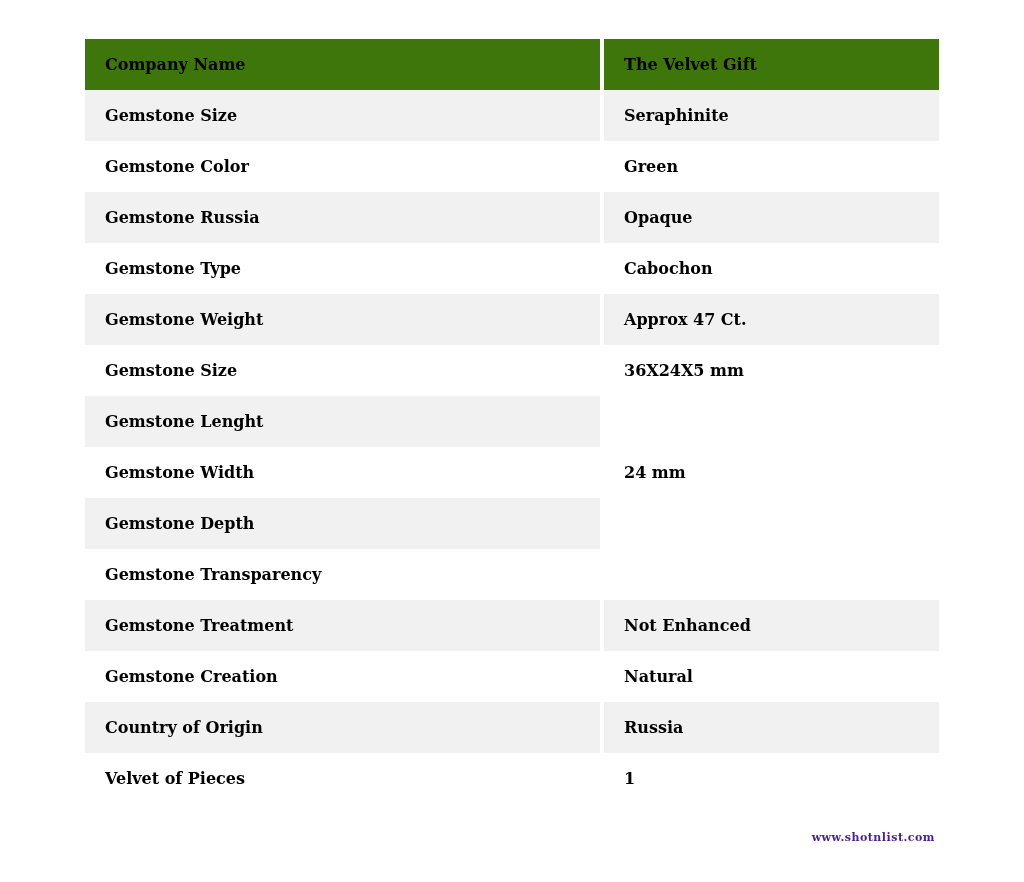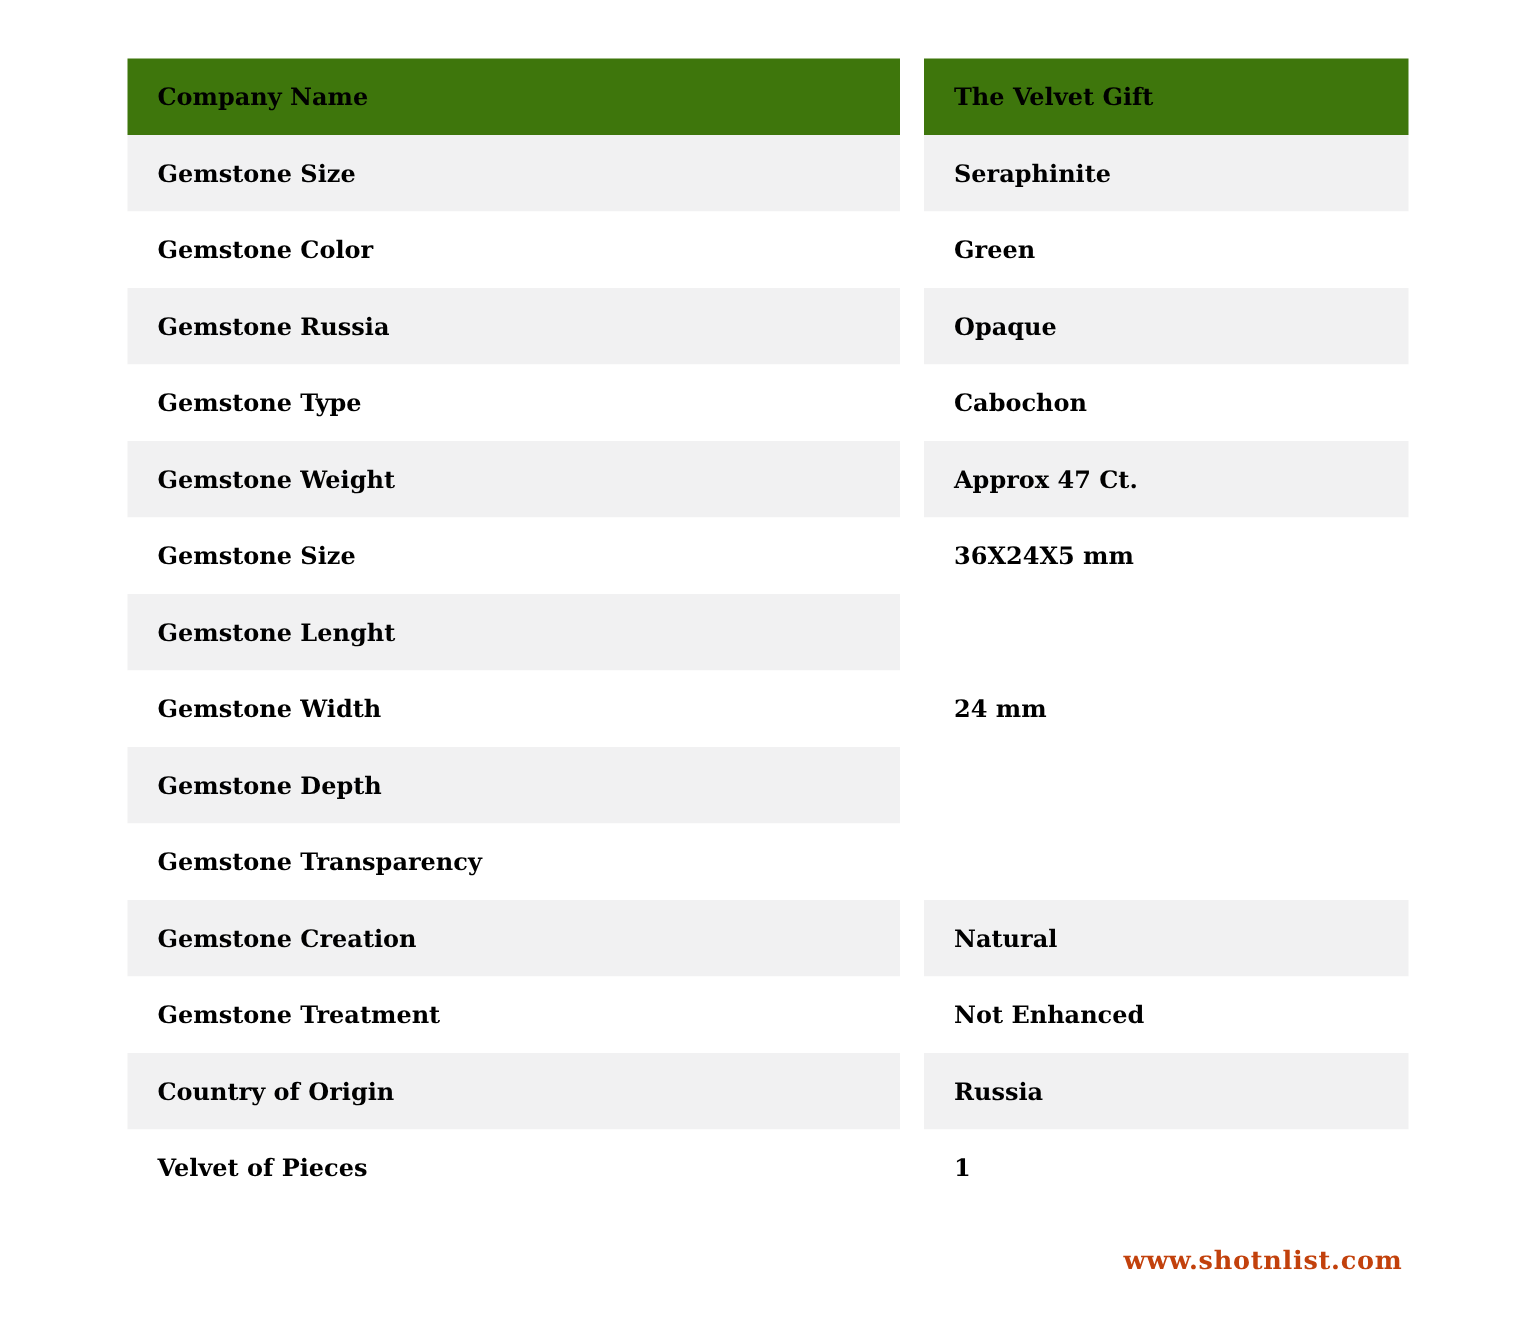--- a/index.html
+++ b/index.html
@@ -11,21 +11,21 @@
     overflow: hidden;
   }
   .spec-table {
     position: absolute;
     left: 85px;
     top: 39px;
     width: 854px;
   }
   .row {
     display: flex;
-    gap: 16px;              
+    gap: 4px;              
     height: 51px;
     background: #ffffff;
   }
   .cell {
     display: flex;
     align-items: center;
     padding-left: 20px;
     padding-right: 10px;
     font-size: 16px;
     font-weight: bold;
@@ -37,23 +37,23 @@
   .cell.value-cell { flex: 1; }
   
   .row.header-row .cell { background: #3e760c; }
   
   .spec-table > .row:nth-child(even) .cell { background: #f1f1f2; }
   .spec-table > .row:nth-child(odd):not(.header-row) .cell { background: #ffffff; }
   .watermark {
     position: absolute;
     top: 831px;
     right: 89px;
-    font-size: 17px;
+    font-size: 11px;
     font-weight: bold;
-    color: #c2410c;
+    color: #4c1d95;
     letter-spacing: 0.5px;
     font-family: "DejaVu Serif", "Liberation Serif", serif;
   }
 </style>
 </head>
 <body>
 
 <div class="spec-table">
   <div class="row header-row">
     <div class="cell label-cell">Company Name</div>
@@ -91,26 +91,26 @@
     <div class="cell label-cell">Gemstone Width</div>
     <div class="cell value-cell">24 mm</div>
   </div>
   <div class="row">
     <div class="cell label-cell">Gemstone Depth</div>
   </div>
   <div class="row">
     <div class="cell label-cell">Gemstone Transparency</div>
   </div>
   <div class="row">
+    <div class="cell label-cell">Gemstone Treatment</div>
+    <div class="cell value-cell">Not Enhanced</div>
+  </div>
+  <div class="row">
     <div class="cell label-cell">Gemstone Creation</div>
     <div class="cell value-cell">Natural</div>
-  </div>
-  <div class="row">
-    <div class="cell label-cell">Gemstone Treatment</div>
-    <div class="cell value-cell">Not Enhanced</div>
   </div>
   <div class="row">
     <div class="cell label-cell">Country of Origin</div>
     <div class="cell value-cell">Russia</div>
   </div>
   <div class="row">
     <div class="cell label-cell">Velvet of Pieces</div>
     <div class="cell value-cell">1</div>
   </div>
 </div>

